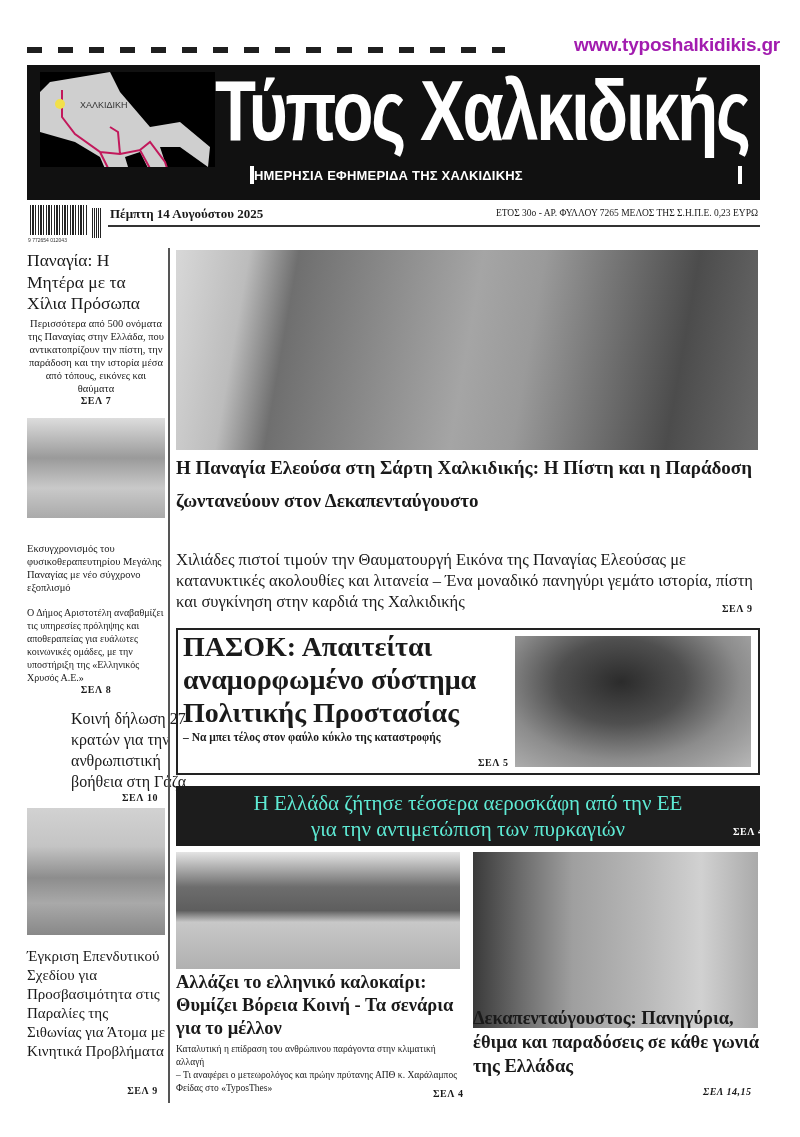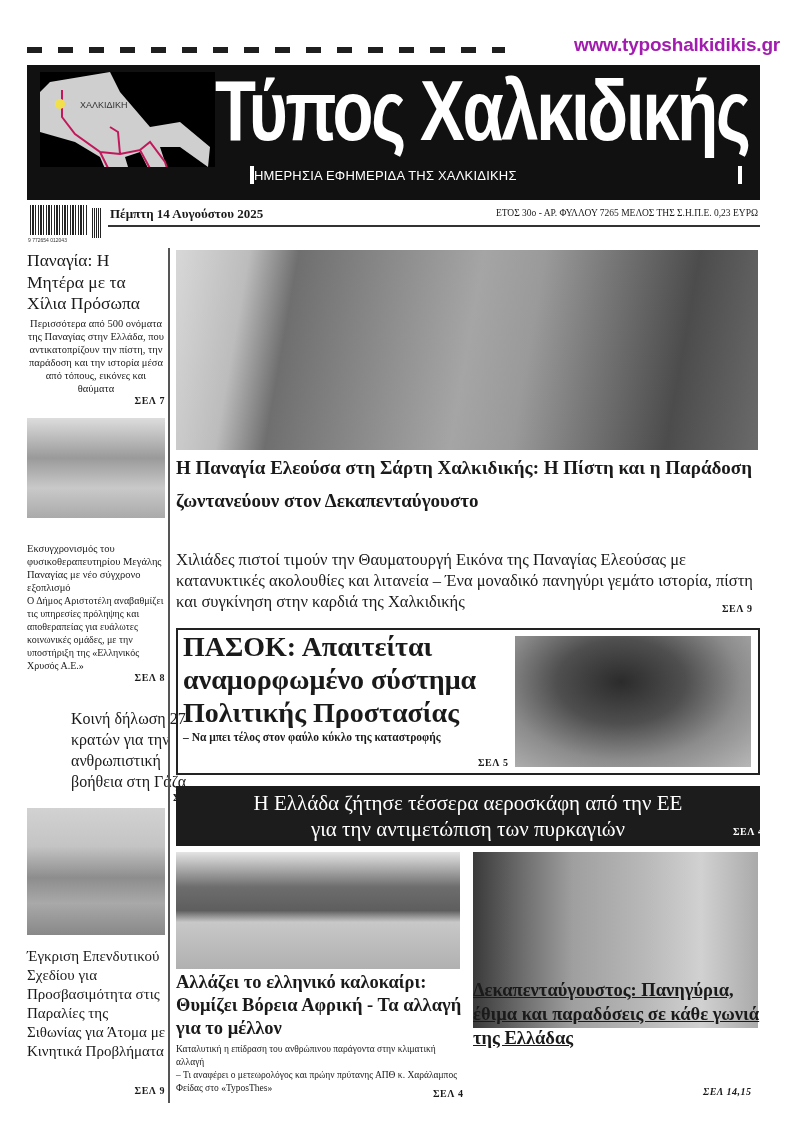--- a/index.html
+++ b/index.html
@@ -8,39 +8,39 @@
 
   
   .dashes { left:27px; top:47px; width:478px; height:6px;
     background: repeating-linear-gradient(to right, #1f1f1f 0 15px, transparent 15px 31px); }
   .site-url { right:20px; top:34px; font-family:"Liberation Sans", sans-serif; font-weight:bold; font-size:19px; color:#a21caf; letter-spacing:-0.2px; }
 
   
   .masthead { left:27px; top:65px; width:733px; height:135px; background:#111; }
   .map { left:33px; top:72px; width:175px; height:95px; background:#000; overflow:hidden;margin-left:7px; }
   .title { left:215px; top:63px; font-family:"Liberation Sans", sans-serif; font-weight:bold; font-size:86px; color:#fff; letter-spacing:-3px; transform:scaleX(0.78); transform-origin:left top; white-space:nowrap; line-height:1.1; }
-  .subtitle { left:254px; top:168px; font-family:"Liberation Sans", sans-serif; font-weight:normal; font-size:13px; color:#fff; letter-spacing:0.2px; white-space:nowrap; }
+  .subtitle { left:254px; top:168px; font-family:"Liberation Sans", sans-serif; font-weight:bold; font-size:13px; color:#fff; letter-spacing:0.2px; white-space:nowrap; }
   .sub-bar { left:250px; top:166px; width:4px; height:18px; background:#fff; }
   .sub-bar2 { left:738px; top:166px; width:4px; height:18px; background:#fff; }
 
   
   .barcode { left:30px; top:205px; width:57px; height:30px;
     background: repeating-linear-gradient(to right, #222 0 1px, #fff 1px 2px, #222 2px 4px, #fff 4px 5px, #222 5px 6px, #fff 6px 8px); }
   .barcode2 { left:92px; top:208px; width:10px; height:30px;
     background: repeating-linear-gradient(to right, #222 0 1px, #fff 1px 2px); }
   .barcode-num { left:28px; top:237px; font-family:"Liberation Sans", sans-serif; font-size:5px; color:#333; }
   .date { left:110px; top:206px; font-weight:bold; font-size:13px; }
   .date-rule { left:108px; top:225px; width:652px; height:2px; background:#333; }
   .meta { right:42px; top:208px; font-size:9.5px; letter-spacing:0; }
 
   
   .left-col { left:27px; width:138px; }
   .hl-left { font-weight:normal; font-size:17px; line-height:21px; }
-  .small-body { font-size:10.5px; line-height:13px; }
-  .sel { font-weight:bold; font-size:10px; text-align:right; letter-spacing:0.5px; }
+  .small-body { font-size:10.5px; line-height:13px;margin-top:12px; }
+  .sel { font-weight:bold; font-size:10px; text-align:center; letter-spacing:0.5px; }
   .vdivider { left:168px; top:248px; width:1.5px; height:855px; background:#555; }
 
   .photo { background:#888; overflow:hidden; }
   .ph-hero { left:176px; top:250px; width:582px; height:200px;
     background: linear-gradient(100deg, #d8d8d8 0%, #bcbcbc 12%, #6f6f6f 20%, #8a8a8a 35%, #a5a5a5 50%, #9a9a9a 60%, #7a7a7a 70%, #4c4c4c 85%, #6a6a6a 100%); }
   .ph-physio { left:27px; top:418px; width:138px; height:100px;
     background: linear-gradient(180deg, #ddd 0%, #9a9a9a 40%, #c9c9c9 70%, #aaa 100%); }
   .ph-beach { left:27px; top:808px; width:138px; height:127px;
     background: linear-gradient(180deg, #d2d2d2 0%, #c4c4c4 30%, #8d8d8d 55%, #a9a9a9 75%, #888 100%); }
   .ph-fire { left:515px; top:636px; width:236px; height:131px;
@@ -52,27 +52,27 @@
 
   .hero-head { left:176px; top:452px; width:590px; font-weight:bold; font-size:19px; line-height:32.5px; }
   .hero-sub { left:176px; top:549px; width:585px; font-size:16.5px; line-height:21px; }
   .sel-hero { left:722px; top:603px; }
 
   .pasok-box { left:176px; top:628px; width:584px; height:147px; border:2px solid #222; }
   .pasok-head { left:183px; top:630px; font-weight:bold; font-size:28px; line-height:33px; }
   .pasok-sub { left:183px; top:731px; font-weight:bold; font-size:11.5px;text-align:center; }
   .sel-pasok { left:478px; top:757px; }
 
-  .ee-bar { left:176px; top:786px; width:584px; height:60px; background:#1c1c1c; color:#ffffff; text-align:center; font-size:21px; line-height:26px; padding-top:4px; }
+  .ee-bar { left:176px; top:786px; width:584px; height:60px; background:#1c1c1c; color:#5eead4; text-align:center; font-size:21px; line-height:26px; padding-top:4px; }
   .sel-ee { left:733px; top:826px; color:#fff; }
 
   .heat-head { left:176px; top:971px; width:290px; font-weight:bold; font-size:18.5px; line-height:23px; }
   .heat-body { left:176px; top:1043px; width:290px; font-size:9.5px; line-height:13px; }
   .sel-heat { left:433px; top:1088px; }
-  .pan-head { left:473px; top:978px; width:290px; font-weight:bold; font-size:18.5px; line-height:24px;text-decoration:underline; }
+  .pan-head { left:473px; top:1006px; width:290px; font-weight:bold; font-size:18.5px; line-height:24px; }
   .sel-pan { left:703px; top:1086px;font-style:italic; }
 </style>
 </head>
 <body>
 
 <div class="abs dashes"></div>
 <div class="abs site-url">www.typoshalkidikis.gr</div>
 
 <div class="abs masthead"></div>
 <div class="abs map">
@@ -134,21 +134,21 @@
 <div class="abs sel sel-pasok">ΣΕΛ 5</div>
 <div class="abs photo ph-fire"></div>
 
 <div class="abs ee-bar">
   <div>Η Ελλάδα ζήτησε τέσσερα αεροσκάφη από την ΕΕ</div>
   <div>για την αντιμετώπιση των πυρκαγιών</div>
 </div>
 <div class="abs sel sel-ee">ΣΕΛ 4</div>
 
 <div class="abs photo ph-heat"></div>
-<div class="abs heat-head">Αλλάζει το ελληνικό καλοκαίρι: Θυμίζει Βόρεια Αφρική - Τα αλλαγή για το μέλλον</div>
+<div class="abs heat-head">Αλλάζει το ελληνικό καλοκαίρι: Θυμίζει Βόρεια Κοινή - Τα σενάρια για το μέλλον</div>
 <div class="abs heat-body">
   <div>Καταλυτική η επίδραση του ανθρώπινου παράγοντα στην κλιματική αλλαγή</div>
   <div>– Τι αναφέρει ο μετεωρολόγος και πρώην πρύτανης ΑΠΘ κ. Χαράλαμπος Φείδας στο «TyposThes»</div>
 </div>
 <div class="abs sel sel-heat">ΣΕΛ 4</div>
 
 <div class="abs photo ph-panagia"></div>
 <div class="abs pan-head">Δεκαπενταύγουστος: Πανηγύρια, έθιμα και παραδόσεις σε κάθε γωνιά της Ελλάδας</div>
 <div class="abs sel sel-pan">ΣΕΛ 14,15</div>
 

